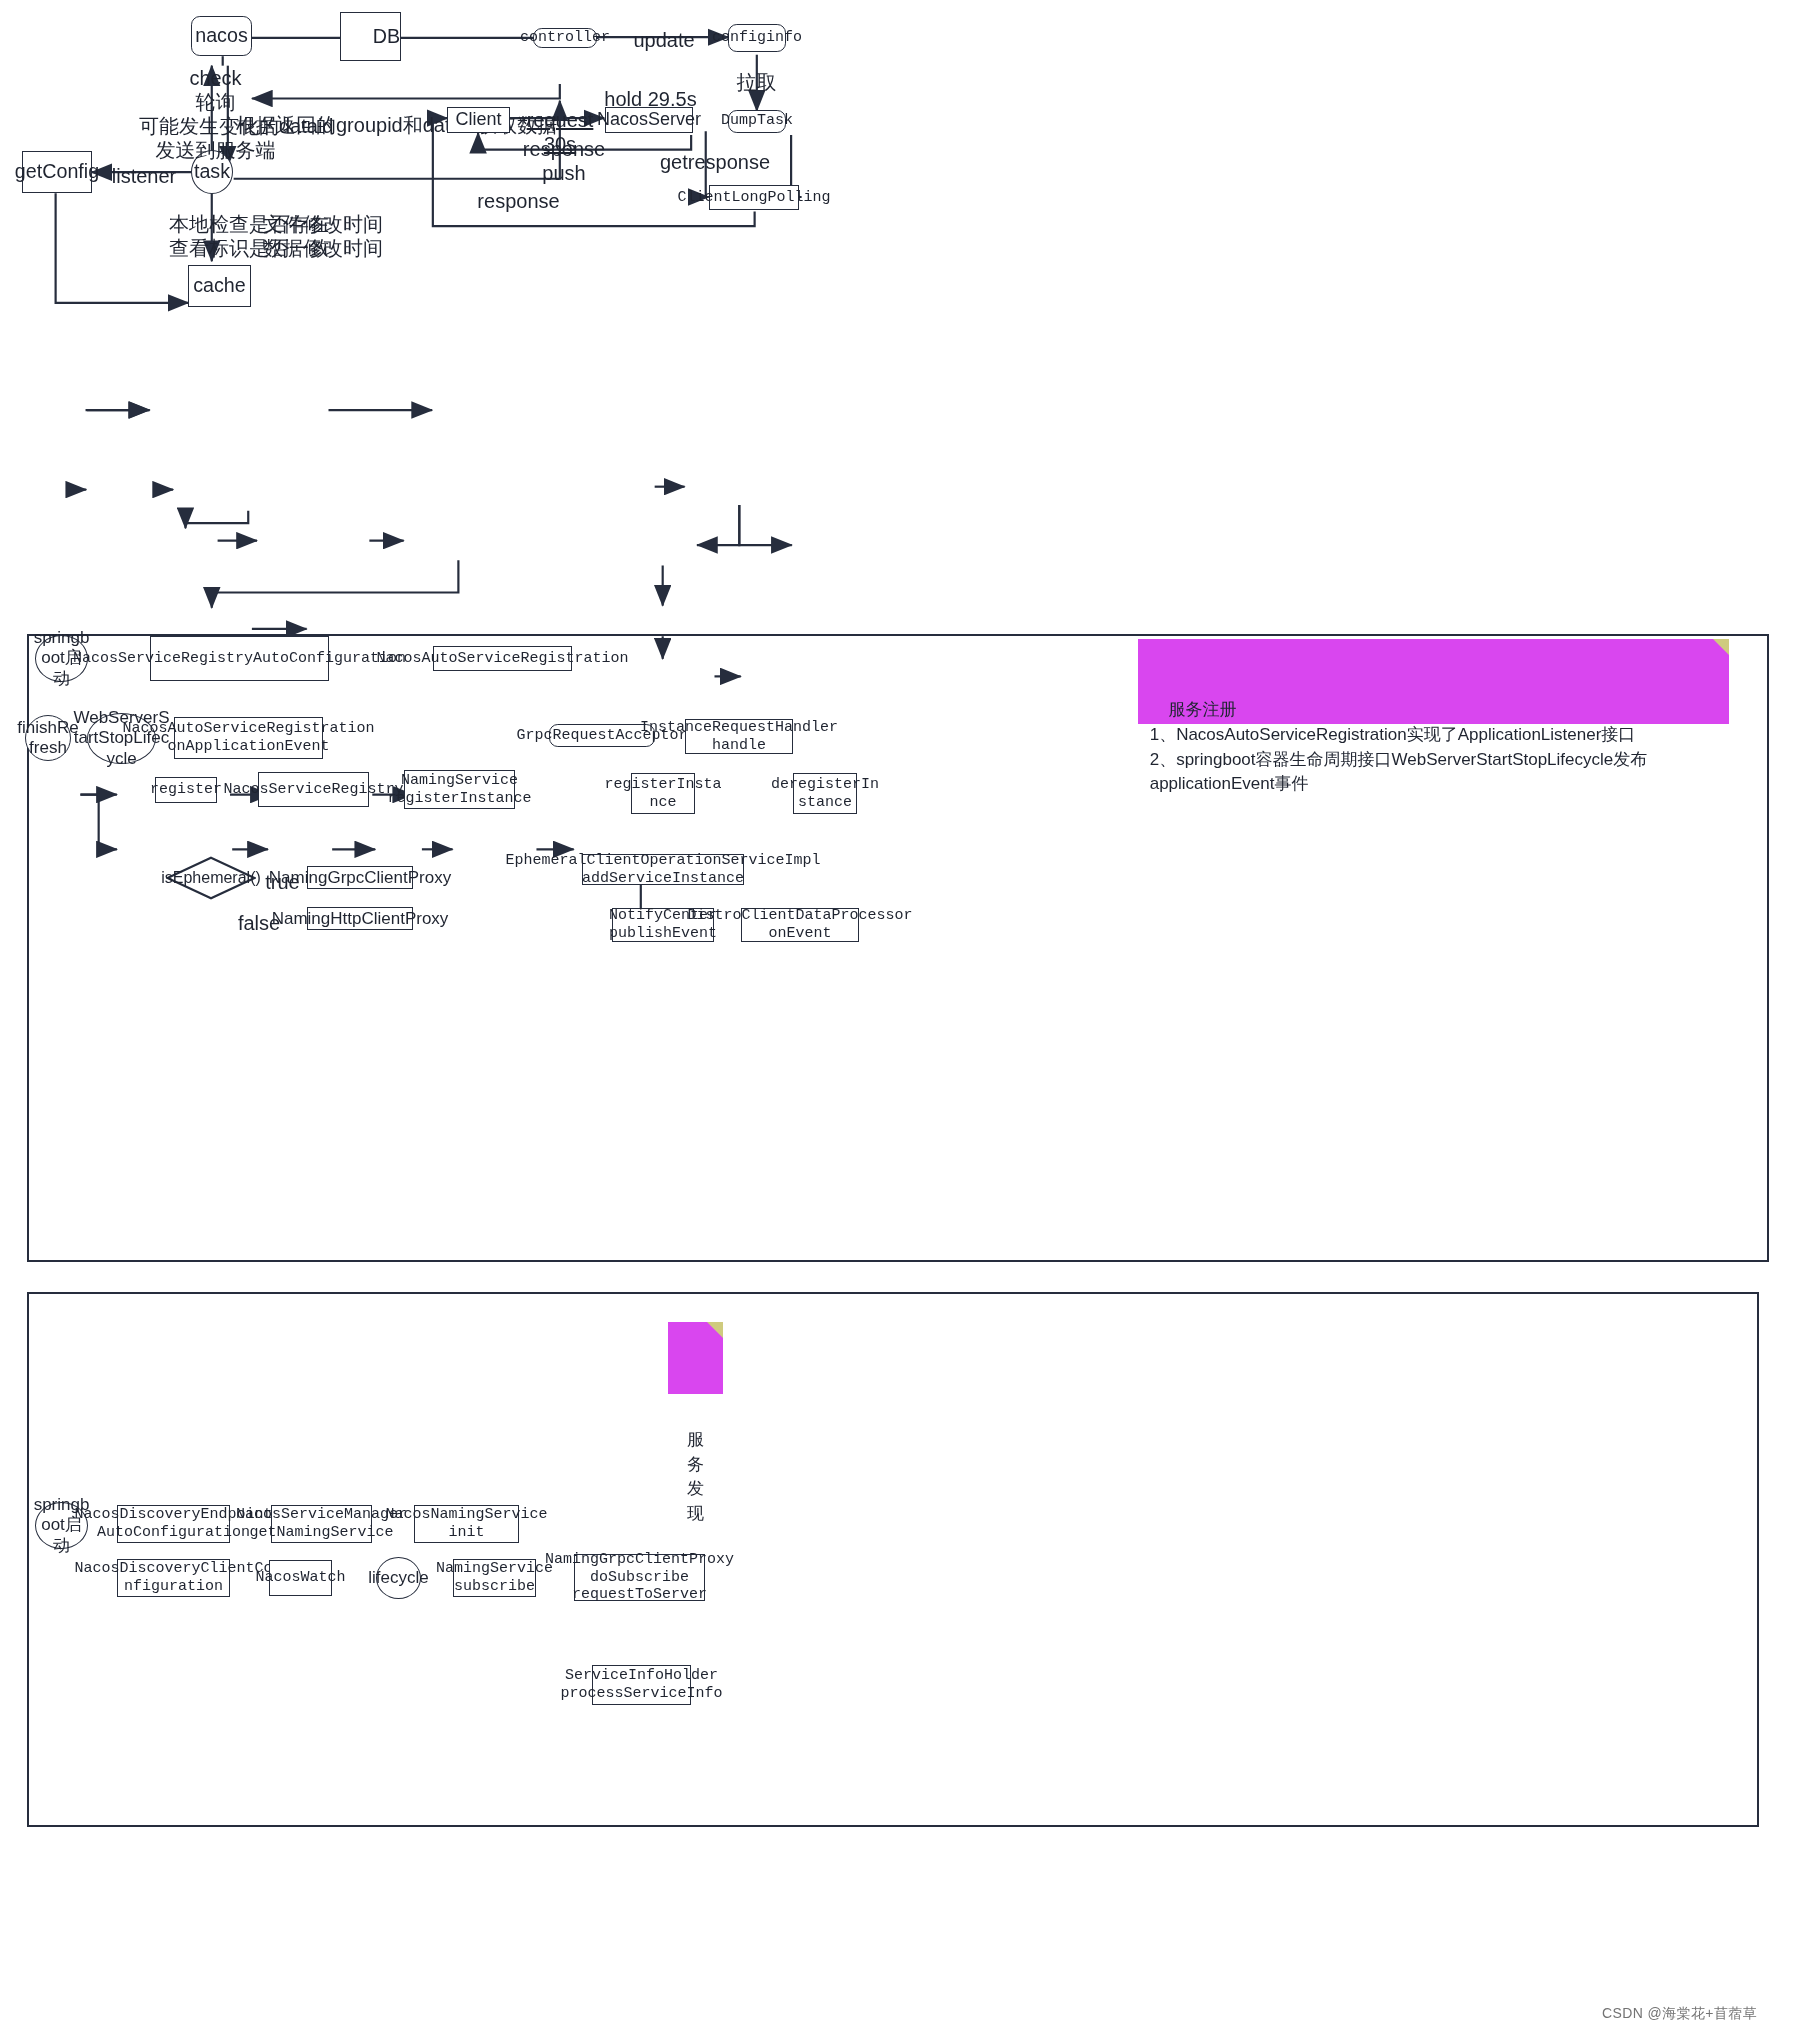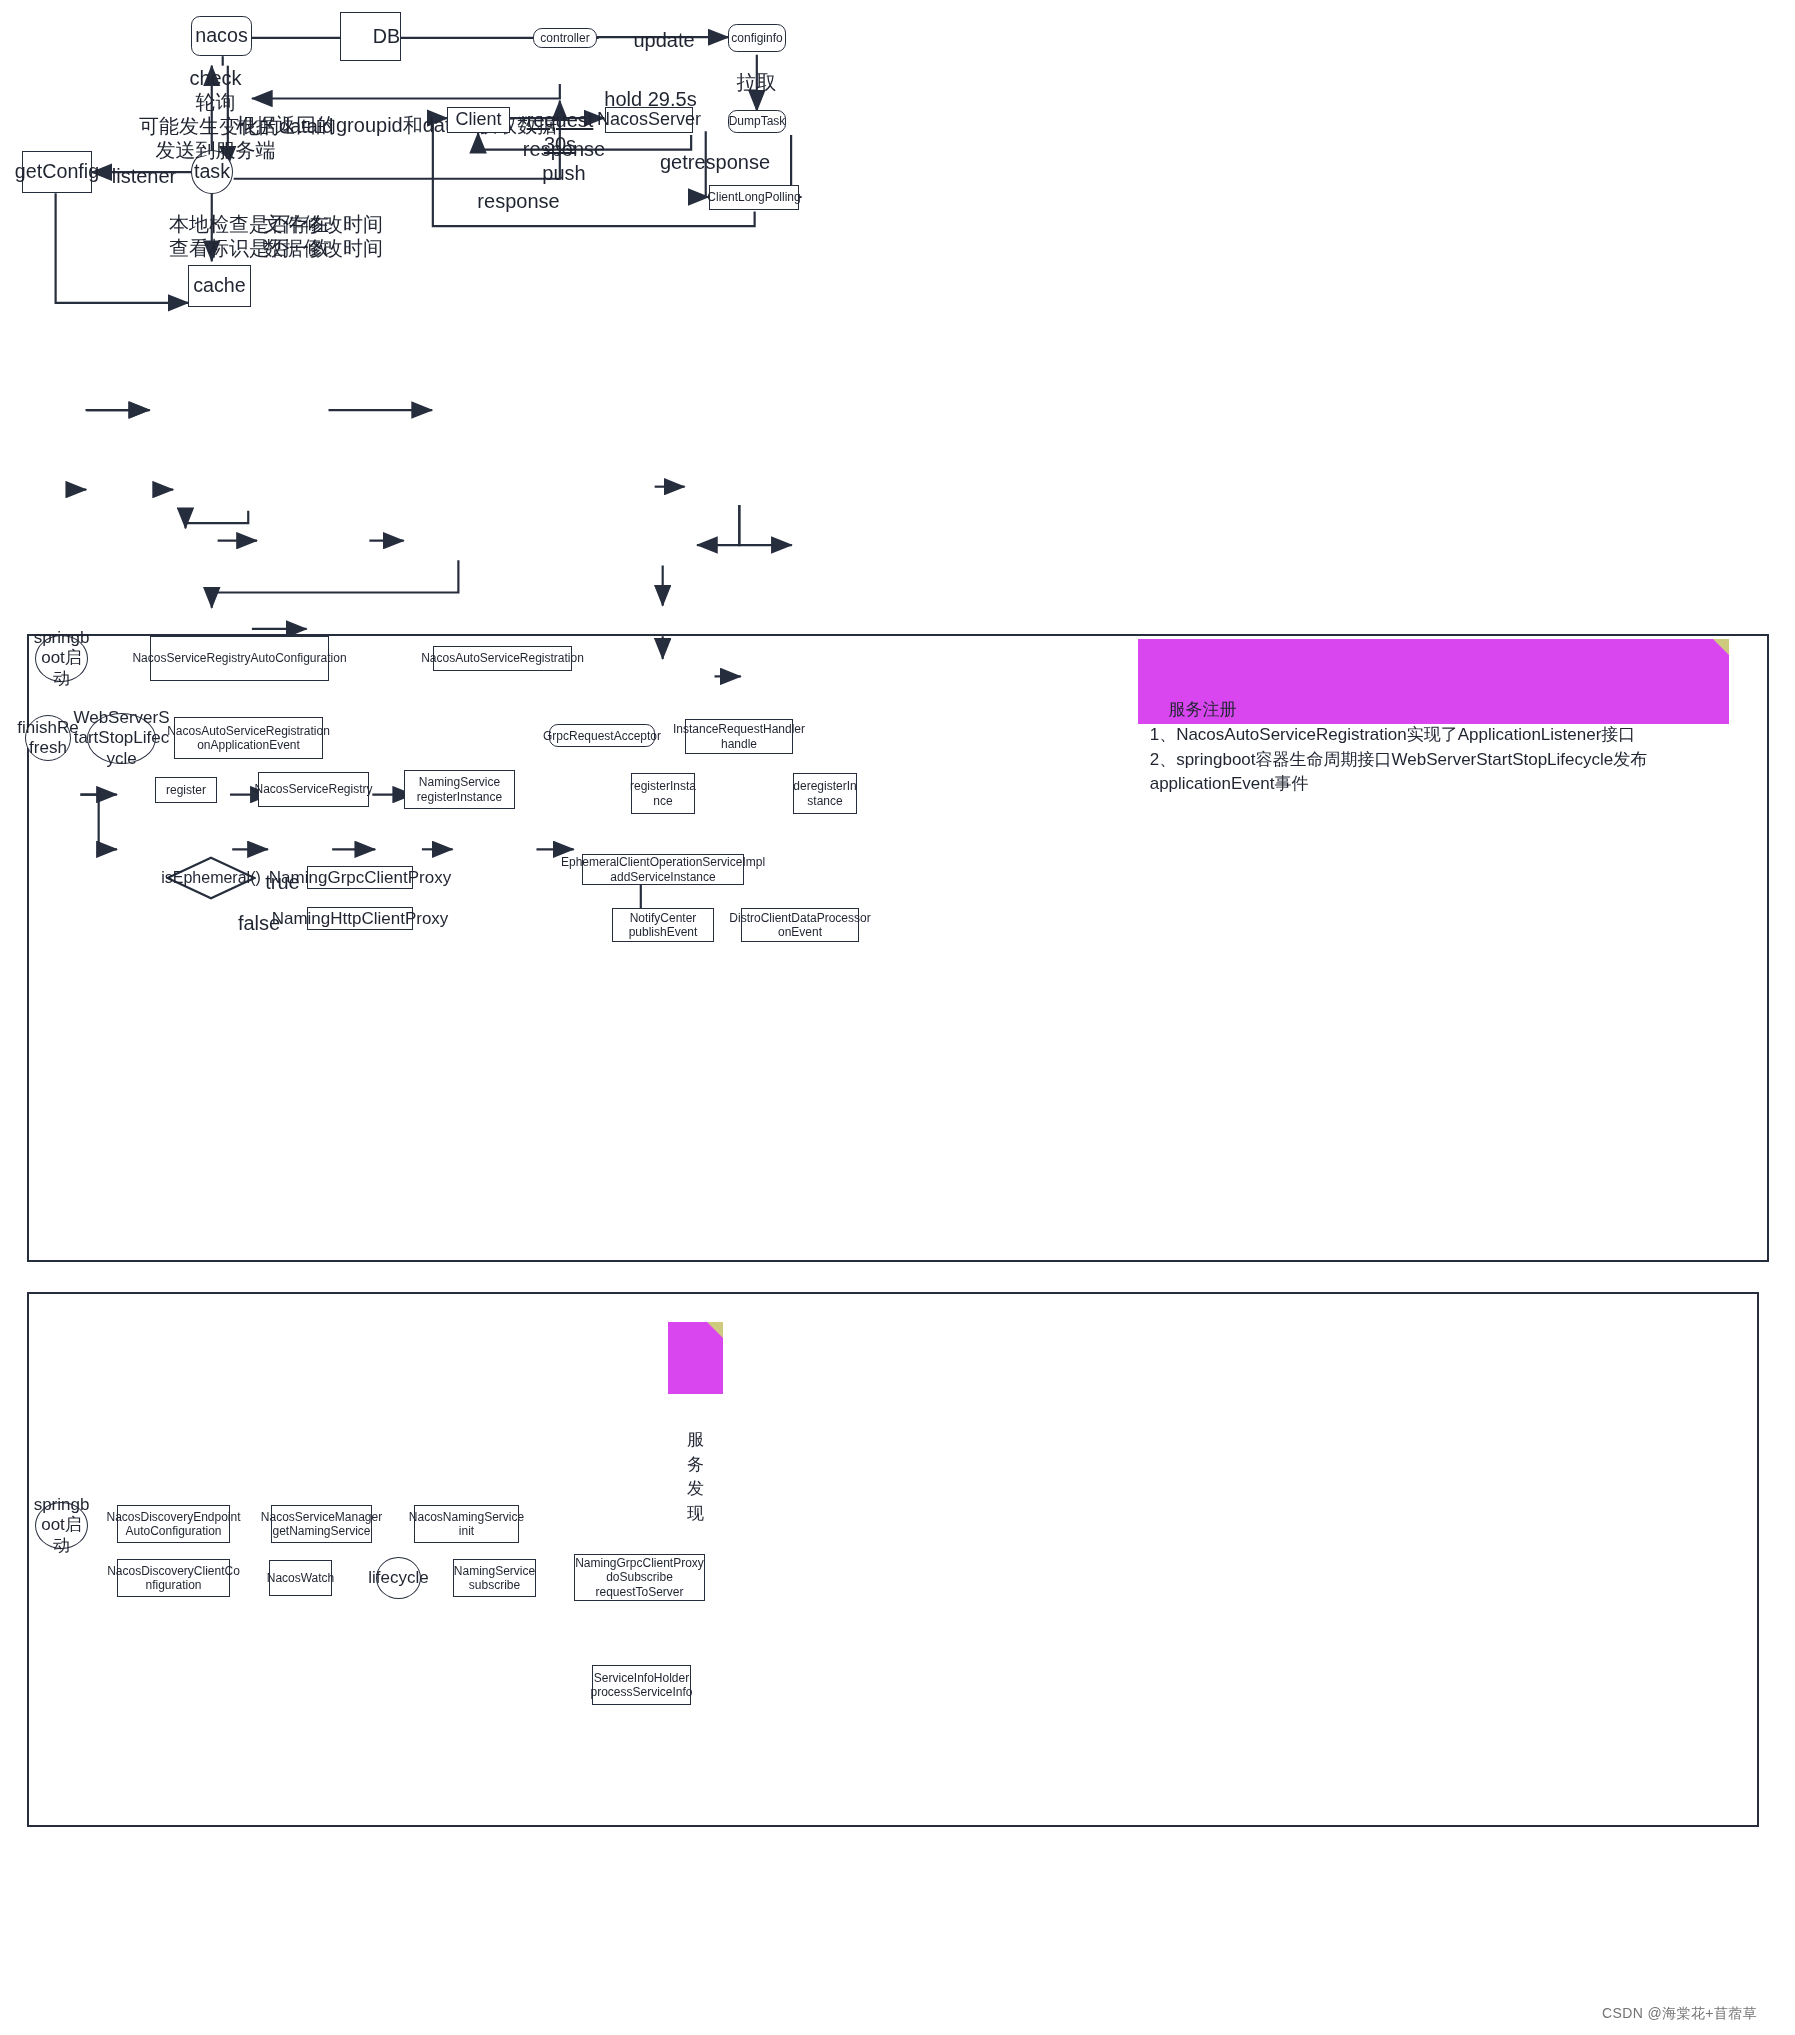--- a/index.html
+++ b/index.html
@@ -14,21 +14,21 @@
   .diamond-wrap{position:absolute;}
   .note{position:absolute;box-sizing:border-box;background:#d946ef;color:#1f2430;line-height:1.45;
         padding:10.2px 11.7px 10.2px 11.7px;white-space:pre-wrap;}
   .note .fold{position:absolute;right:0;top:0;width:0;height:0;
         border-left:16px solid transparent;border-top:16px solid #cfcb7e;}
   .panel{position:absolute;box-sizing:border-box;border:2.2px solid #262d3d;background:transparent;}
   .edge-label{position:absolute;white-space:pre;text-align:center;line-height:1.2;color:#1f2430;}
   .watermark{position:absolute;color:#737373;font-size:14px;letter-spacing:0.4px;}
   .f27{font-size:19.7px;}
   .f25{font-size:18px;}
-  .f24{font-size:12px;}
+  .f24{font-size:15px;font-family:Liberation Mono, monospace;}
   .f23{font-size:17px;}
   .f22{font-size:20px;}
   .f21{font-size:15.3px;}
 </style>
 </head>
 <body>
 
 <div id="canvas">
 
   <svg class="layer" viewBox="0 0 2461 2789">

